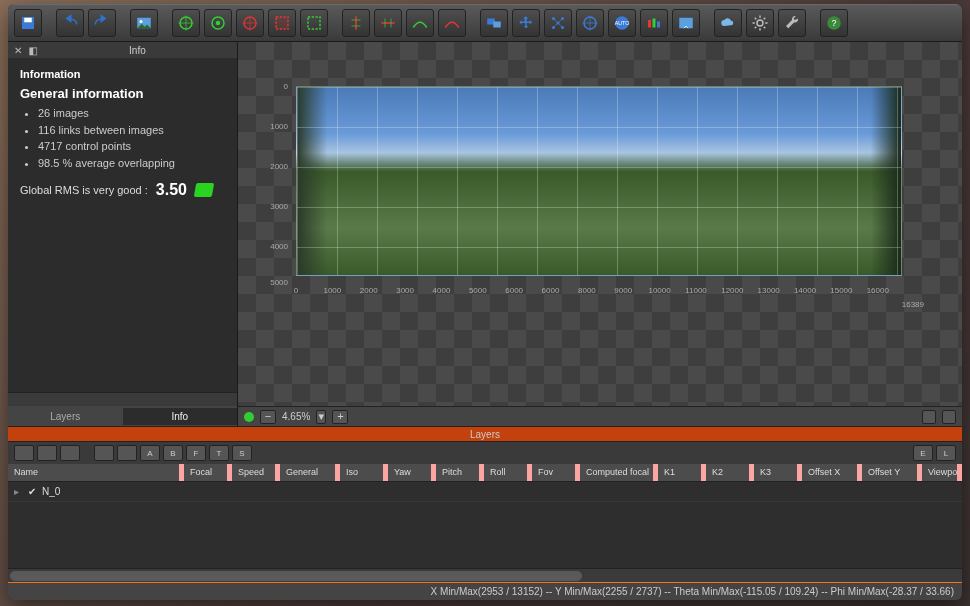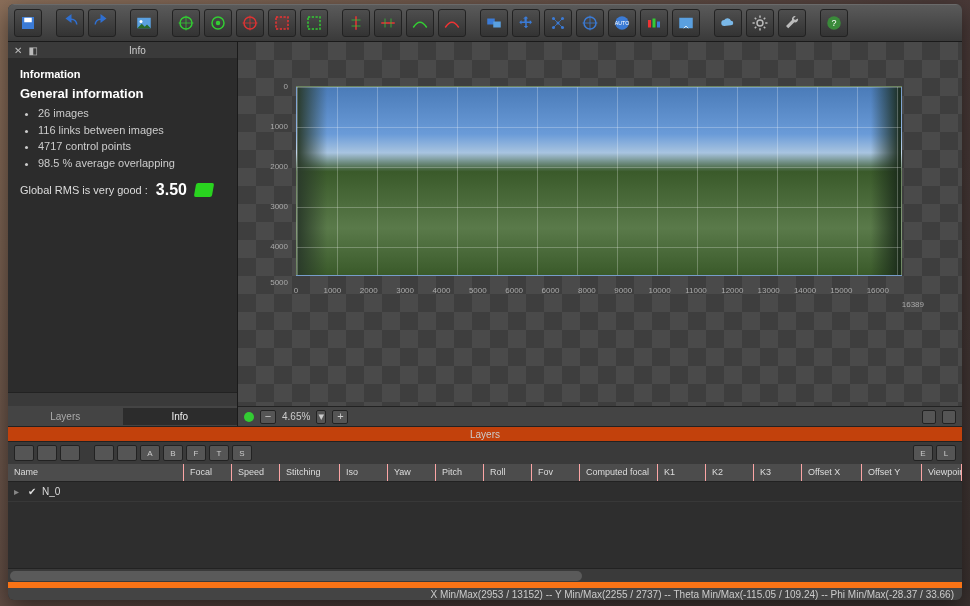--- a/index.html
+++ b/index.html
@@ -53,33 +53,33 @@
   .zoombar .spacer{flex:1;}
   .zoombar .ricon{width:14px;height:14px;background:#555;border:1px solid #222;border-radius:2px;}
   .greenind{width:10px;height:10px;background:#3c3;border-radius:50%;}
   
   .layers-hdr{height:16px;background:#c2410c;border-top:1px solid #222;border-bottom:1px solid #222;font-size:10px;color:#ccc;text-align:center;line-height:16px;}
   .layers-tools{height:22px;background:#3a3a3a;display:flex;align-items:center;padding:0 6px;gap:3px;}
   .lbtn{width:20px;height:16px;background:#555;border:1px solid #222;border-radius:2px;font-size:8px;color:#ccc;display:flex;align-items:center;justify-content:center;cursor:pointer;}
   .lsp{width:8px;}
   .layers-tools .spacer{flex:1;}
   .thead{height:18px;background:#4c4c4c;display:flex;font-size:9px;color:#ddd;border-bottom:1px solid #222;}
-  .th{padding:3px 6px;border-right:1px solid #fca5a5;white-space:nowrap;overflow:hidden;}
+  .th{padding:3px 6px;border-right:5px solid #fca5a5;white-space:nowrap;overflow:hidden;}
   .tbody{height:86px;background:#2e2e2e;overflow:auto;}
   .trow{height:20px;display:flex;align-items:center;font-size:10px;color:#ddd;border-bottom:1px solid #383838;}
   .trow .cell{padding:0 6px;border-right:1px solid transparent;}
   .trow .play{width:14px;color:#888;}
   .trow .chk{width:14px;}
   .col-name{flex:0 0 176px;}
   .col-s{flex:0 0 48px;}
   .col-m{flex:0 0 60px;}
   .col-l{flex:0 0 78px;}
   .hsc{height:14px;background:#3a3a3a;border-top:1px solid #222;position:relative;}
   .hsc .thumb{position:absolute;left:2px;top:2px;height:10px;width:60%;background:#5a5a5a;border-radius:5px;}
-  .status{height:18px;background:#444;border-top:6px solid #f97316;font-size:10px;color:#ccc;display:flex;align-items:center;justify-content:flex-end;padding:0 8px;}
+  .status{height:18px;background:#444;border-top:1px solid #f97316;font-size:10px;color:#ccc;display:flex;align-items:center;justify-content:flex-end;padding:0 8px;}
 </style>
 </head>
 <body>
 
 <div class="window">
 
 
   <div class="toolbar">
     <div class="tbtn">
         <svg viewBox="0 0 24 24">
@@ -330,21 +330,21 @@
     <span class="lbtn">T</span>
     <span class="lbtn">S</span>
     <span class="spacer"></span>
     <span class="lbtn">E</span>
     <span class="lbtn">L</span>
   </div>
   <div class="thead">
     <div class="th col-name">Name</div>
     <div class="th col-s">Focal</div>
     <div class="th col-s">Speed</div>
-    <div class="th col-m">Stitching</div>
+    <div class="th col-m">General</div>
     <div class="th col-s">Iso</div>
     <div class="th col-s">Yaw</div>
     <div class="th col-s">Pitch</div>
     <div class="th col-s">Roll</div>
     <div class="th col-s">Fov</div>
     <div class="th col-l">Computed focal</div>
     <div class="th col-s">K1</div>
     <div class="th col-s">K2</div>
     <div class="th col-s">K3</div>
     <div class="th col-m">Offset X</div>

